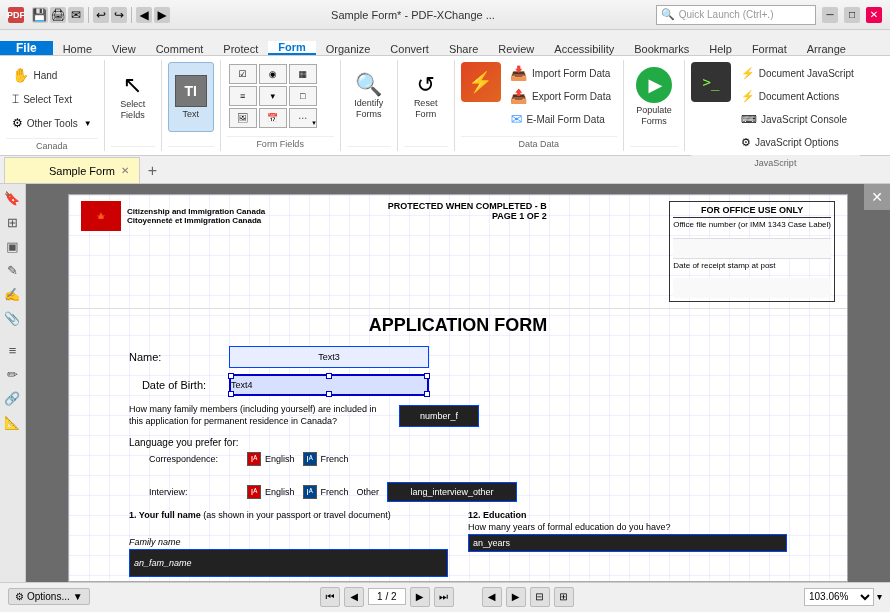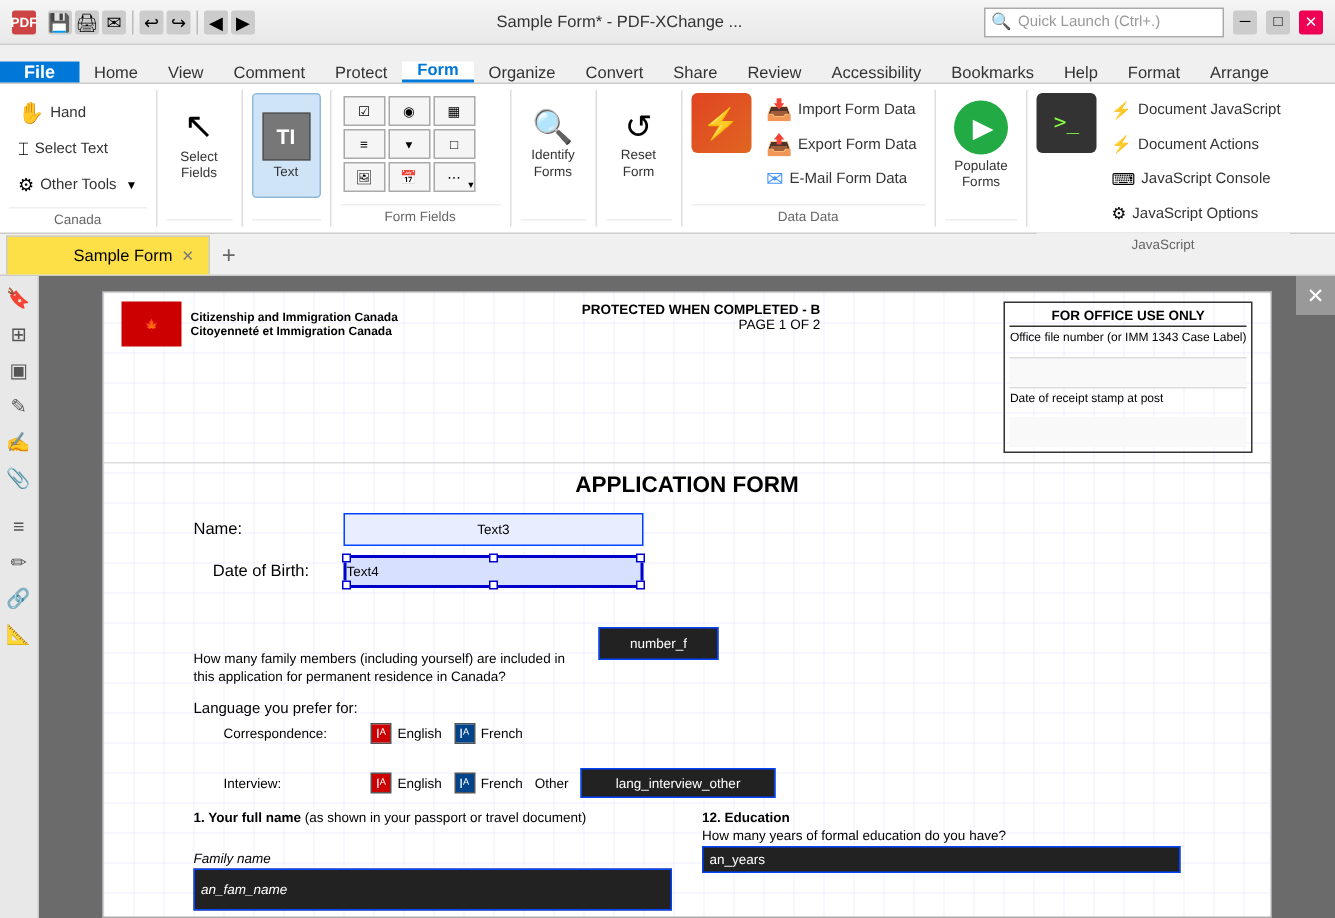--- a/index.html
+++ b/index.html
@@ -106,21 +106,21 @@
       border: 1px solid #ccc;
       border-bottom: none;
       padding: 0 10px;
       display: flex;
       align-items: center;
       gap: 6px;
       font-size: 11px;
       cursor: pointer;
       margin-left: 4px;
     }
-    .tab.active { background: #fde047; padding-left: 44px; }
+    .tab.active { background: #fef9c3; padding-left: 44px; }
     .tab-close { font-size: 10px; color: #777; cursor: pointer; }
     .tab-new { width: 24px; height: 24px; display: flex; align-items: center; justify-content: center; font-size: 16px; cursor: pointer; color: #666; }
 
     
     .doc-area {
       flex: 1;
       background: #6b6b6b;
       overflow: hidden;
       position: relative;
       display: flex;
@@ -469,32 +469,32 @@
         <div style="width:40px;height:30px;background:#cc0000;display:flex;align-items:center;justify-content:center;">
           <span style="color:white;font-size:8px;">🍁</span>
         </div>
         <div style="font-size:8px;font-weight:bold;">
           <div>Citizenship and Immigration Canada</div>
           <div>Citoyenneté et Immigration Canada</div>
         </div>
       </div>
       <div style="text-align:right;">
         <div style="font-size:9px;font-weight:bold;">PROTECTED WHEN COMPLETED - B</div>
-        <div style="font-size:9px;">PAGE 1 OF 2</div>
+        <div style="font-size:9px;font-weight:bold;">PAGE 1 OF 2</div>
       </div>
       <div style="border:1px solid #333;padding:3px;min-width:160px;">
         <div style="text-align:center;font-size:9px;font-weight:bold;border-bottom:1px solid #333;padding-bottom:2px;">FOR OFFICE USE ONLY</div>
         <div style="font-size:8px;padding:2px 0;min-height:20px;">Office file number (or IMM 1343 Case Label)</div>
         <div style="height:20px;background:#f9f9f9;border-top:1px solid #ddd;"></div>
         <div style="font-size:8px;padding:2px 0;min-height:20px;border-top:1px solid #ddd;">Date of receipt stamp at post</div>
         <div style="height:20px;background:#f9f9f9;"></div>
       </div>
     </div>
 
-    <div style="text-align:center;font-size:15px;font-weight:bold;padding:6px;">APPLICATION FORM</div>
+    <div style="text-align:center;font-size:18px;font-weight:bold;padding:6px;">APPLICATION FORM</div>
 
     <div style="display:flex;align-items:center;padding:4px 60px;gap:10px;">
       <span style="font-size:11px;min-width:90px;">Name:</span>
       <div style="position:relative;flex:1;max-width:200px;">
         <div style="border:1px solid #0044ff;background:#e8eeff;height:22px;display:flex;align-items:center;justify-content:center;font-size:9px;">
           <span>Text3</span>
         </div>
       </div>
     </div>
 
@@ -509,21 +509,21 @@
           <div style="position:absolute;top:-3px;left:calc(50% - 3px);width:6px;height:6px;background:white;border:1px solid #0000cc;"></div>
           <div style="position:absolute;top:-3px;right:-3px;width:6px;height:6px;background:white;border:1px solid #0000cc;"></div>
           <div style="position:absolute;bottom:-3px;left:-3px;width:6px;height:6px;background:white;border:1px solid #0000cc;"></div>
           <div style="position:absolute;bottom:-3px;left:calc(50% - 3px);width:6px;height:6px;background:white;border:1px solid #0000cc;"></div>
           <div style="position:absolute;bottom:-3px;right:-3px;width:6px;height:6px;background:white;border:1px solid #0000cc;"></div>
         </div>
       </div>
     </div>
 
     <div style="display:flex;align-items:center;padding:6px 60px;gap:10px;">
-      <span style="font-size:9px;max-width:260px;line-height:1.3;margin-top:34px;">How many family members (including yourself) are included in this application for permanent residence in Canada?</span>
+      <span style="font-size:9px;max-width:260px;line-height:1.3;">How many family members (including yourself) are included in this application for permanent residence in Canada?</span>
       <div style="border:1px solid #0044ff;background:#222;color:white;height:22px;min-width:80px;display:flex;align-items:center;justify-content:center;font-size:9px;">
         <span>number_f</span>
       </div>
     </div>
 
     <div style="padding:4px 60px;">
       <div style="font-size:10px;margin-bottom:4px;">Language you prefer for:</div>
 
       <div style="display:flex;align-items:center;gap:8px;margin-bottom:16px;padding-left:20px;">
         <span style="font-size:9px;min-width:90px;">Correspondence:</span>

